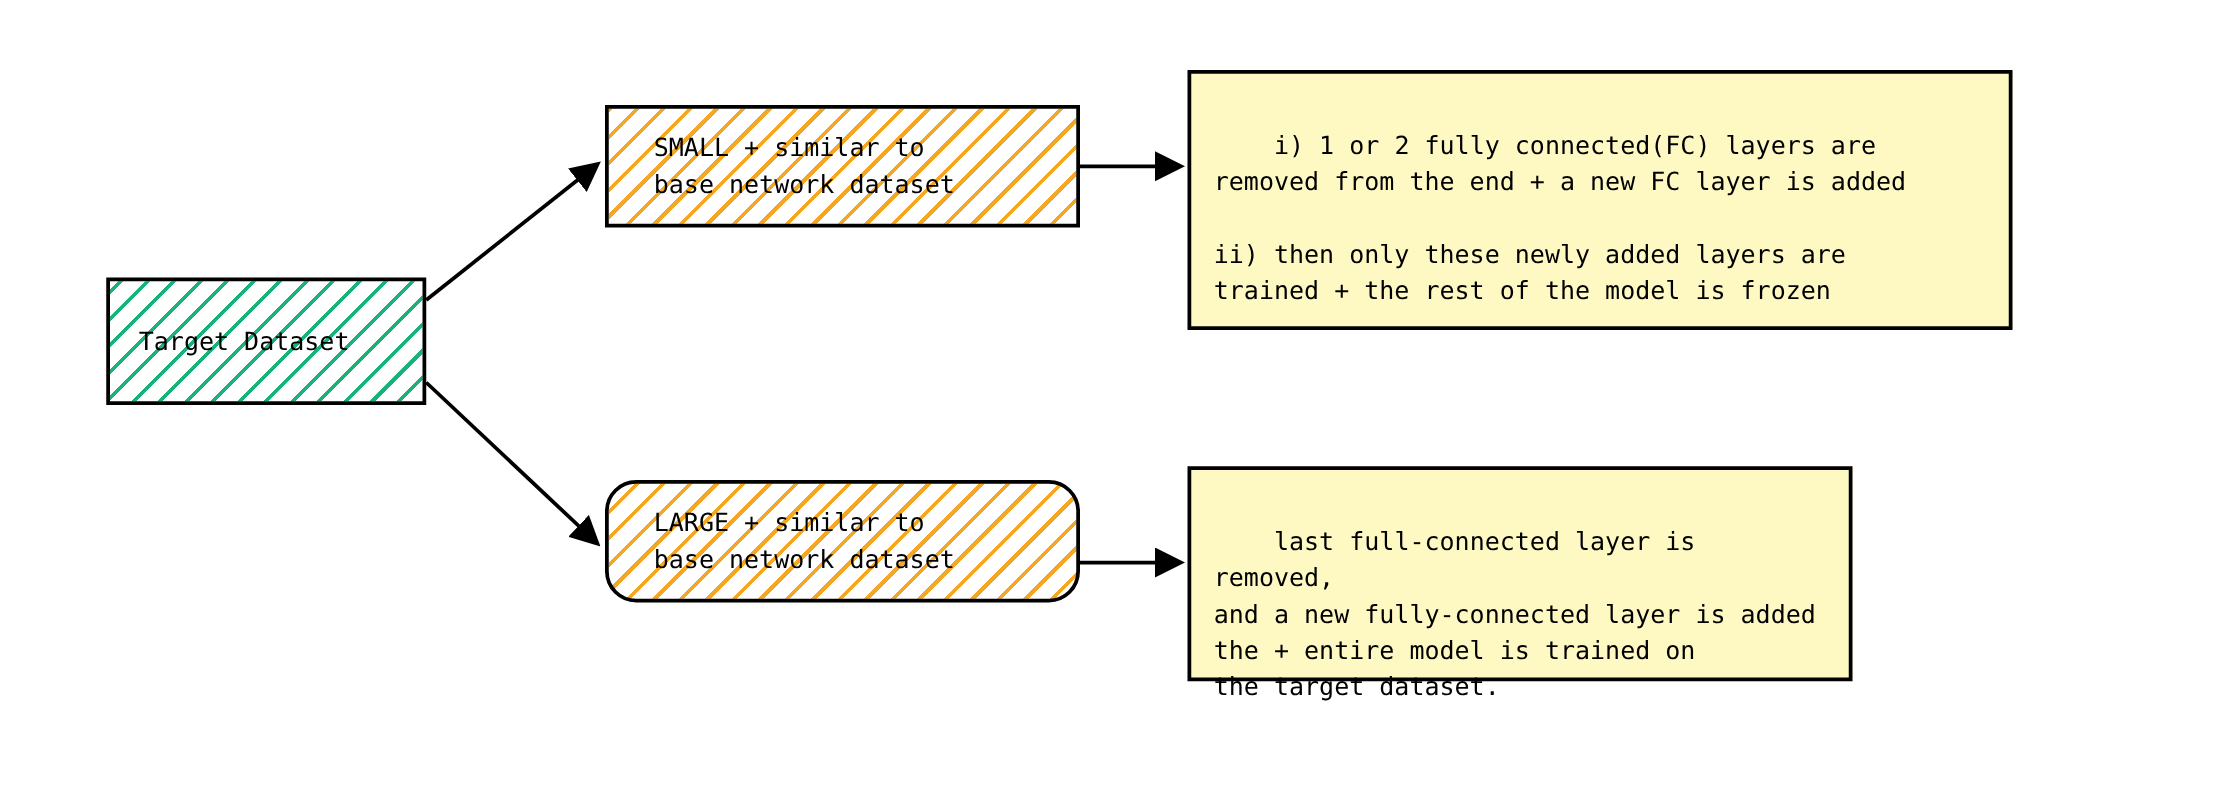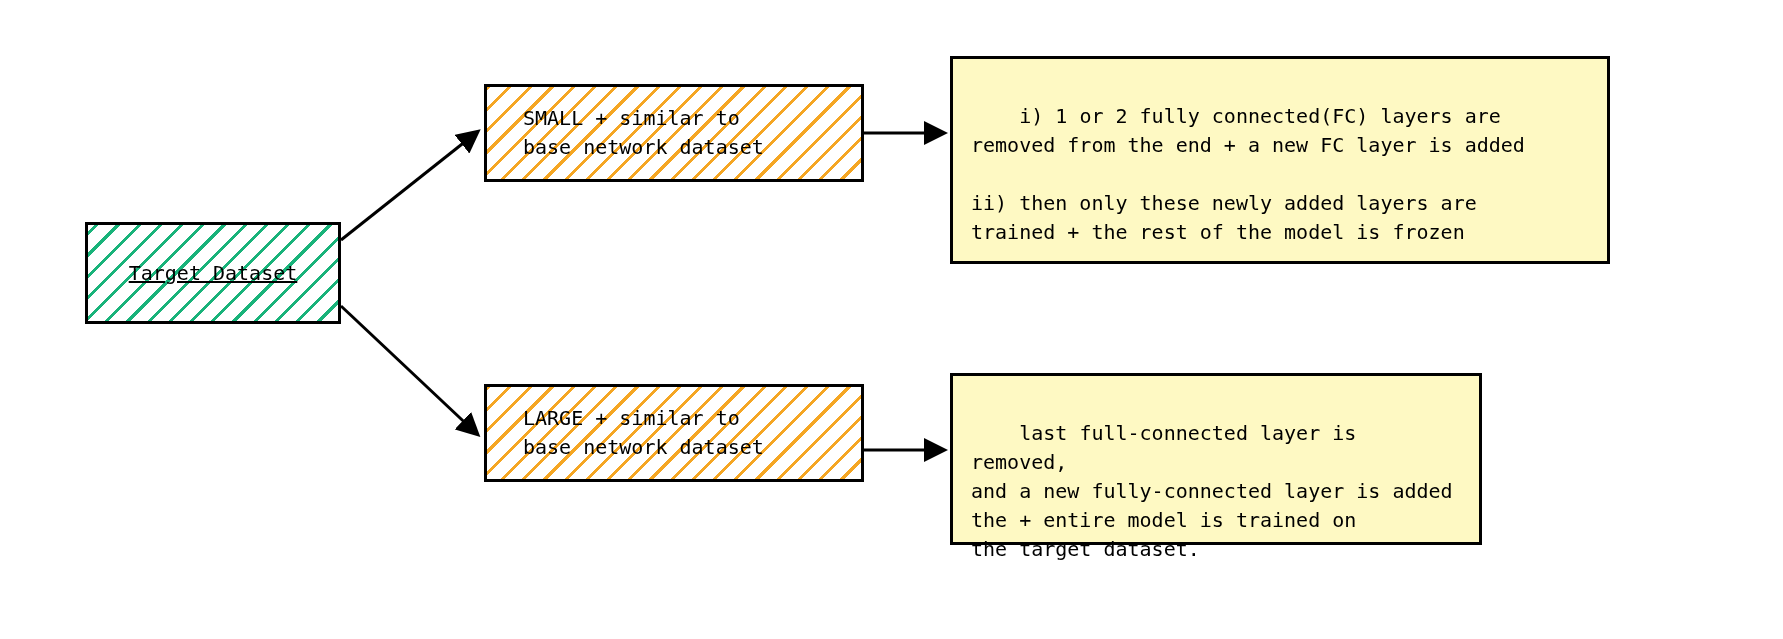--- a/index.html
+++ b/index.html
@@ -22,24 +22,22 @@
     border: 3px solid #000;
     background: #fef9c3;
     box-sizing: border-box;
     padding: 14px 18px;
     line-height: 1.45;
     white-space: pre-wrap;
   }
   .centered {
     display: flex;
     align-items: center;
-    justify-content: center;
     text-align: center;
     padding: 0 23px;
-    text-decoration: underline;
   }
   
   .hatch-green {
     background-color: #fff;
     background-image: repeating-linear-gradient(
       -45deg,
       rgba(0,0,0,0) 0px,
       rgba(0,0,0,0) 12px,
       #19b37a 12px,
       #19b37a 15px
@@ -72,21 +70,21 @@
 
   <div class="box hatch-green centered" style="left:85px; top:222px; width:256px; height:102px;">
     <span>Target Dataset</span>
   </div>
 
   <div class="box hatch-orange" style="left:484px; top:84px; width:380px; height:98px; display:flex; align-items:center;">
     <span>SMALL + similar to
 base network dataset</span>
   </div>
 
-  <div class="box hatch-orange" style="left:484px; top:384px; width:380px; height:98px; display:flex; align-items:center;">
+  <div class="box hatch-orange" style="left:484px; top:384px; width:380px; height:98px; display:flex; align-items:center;border-radius:25px;">
     <span>LARGE + similar to
 base network dataset</span>
   </div>
 
   <div class="box" style="left:950px; top:56px; width:660px; height:208px;">
     <span>i) 1 or 2 fully connected(FC) layers are
 removed from the end + a new FC layer is added
 
 ii) then only these newly added layers are
 trained + the rest of the model is frozen</span>

